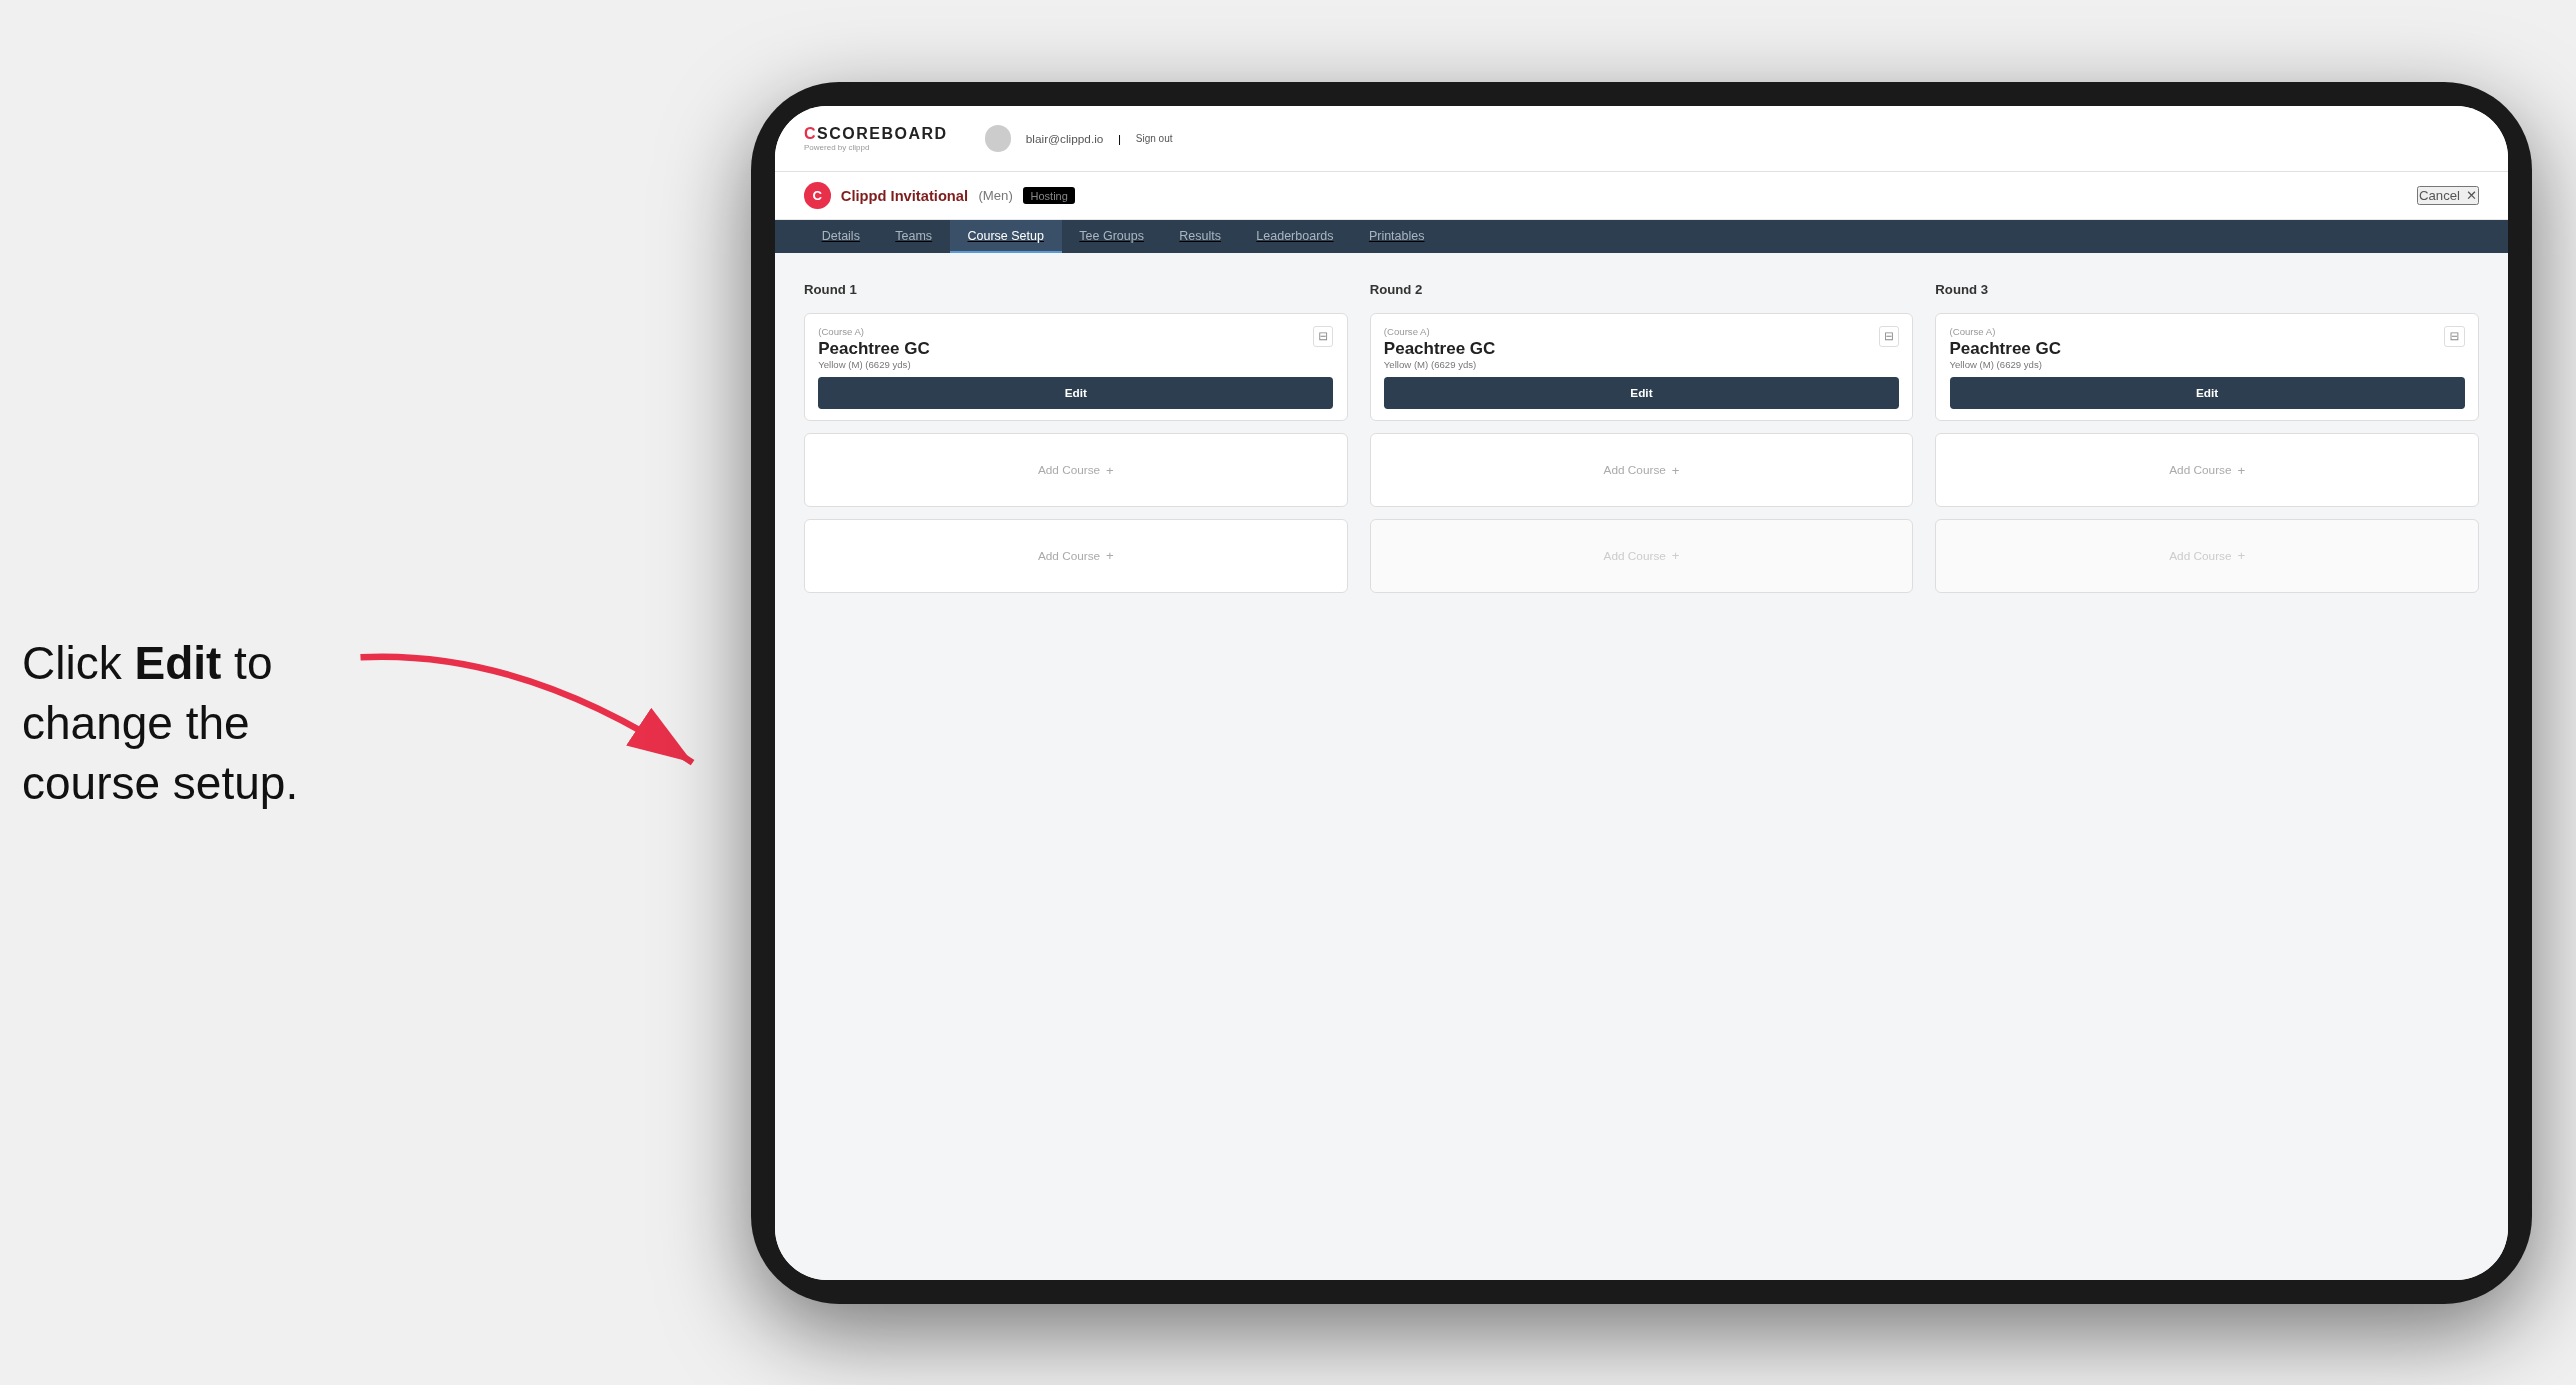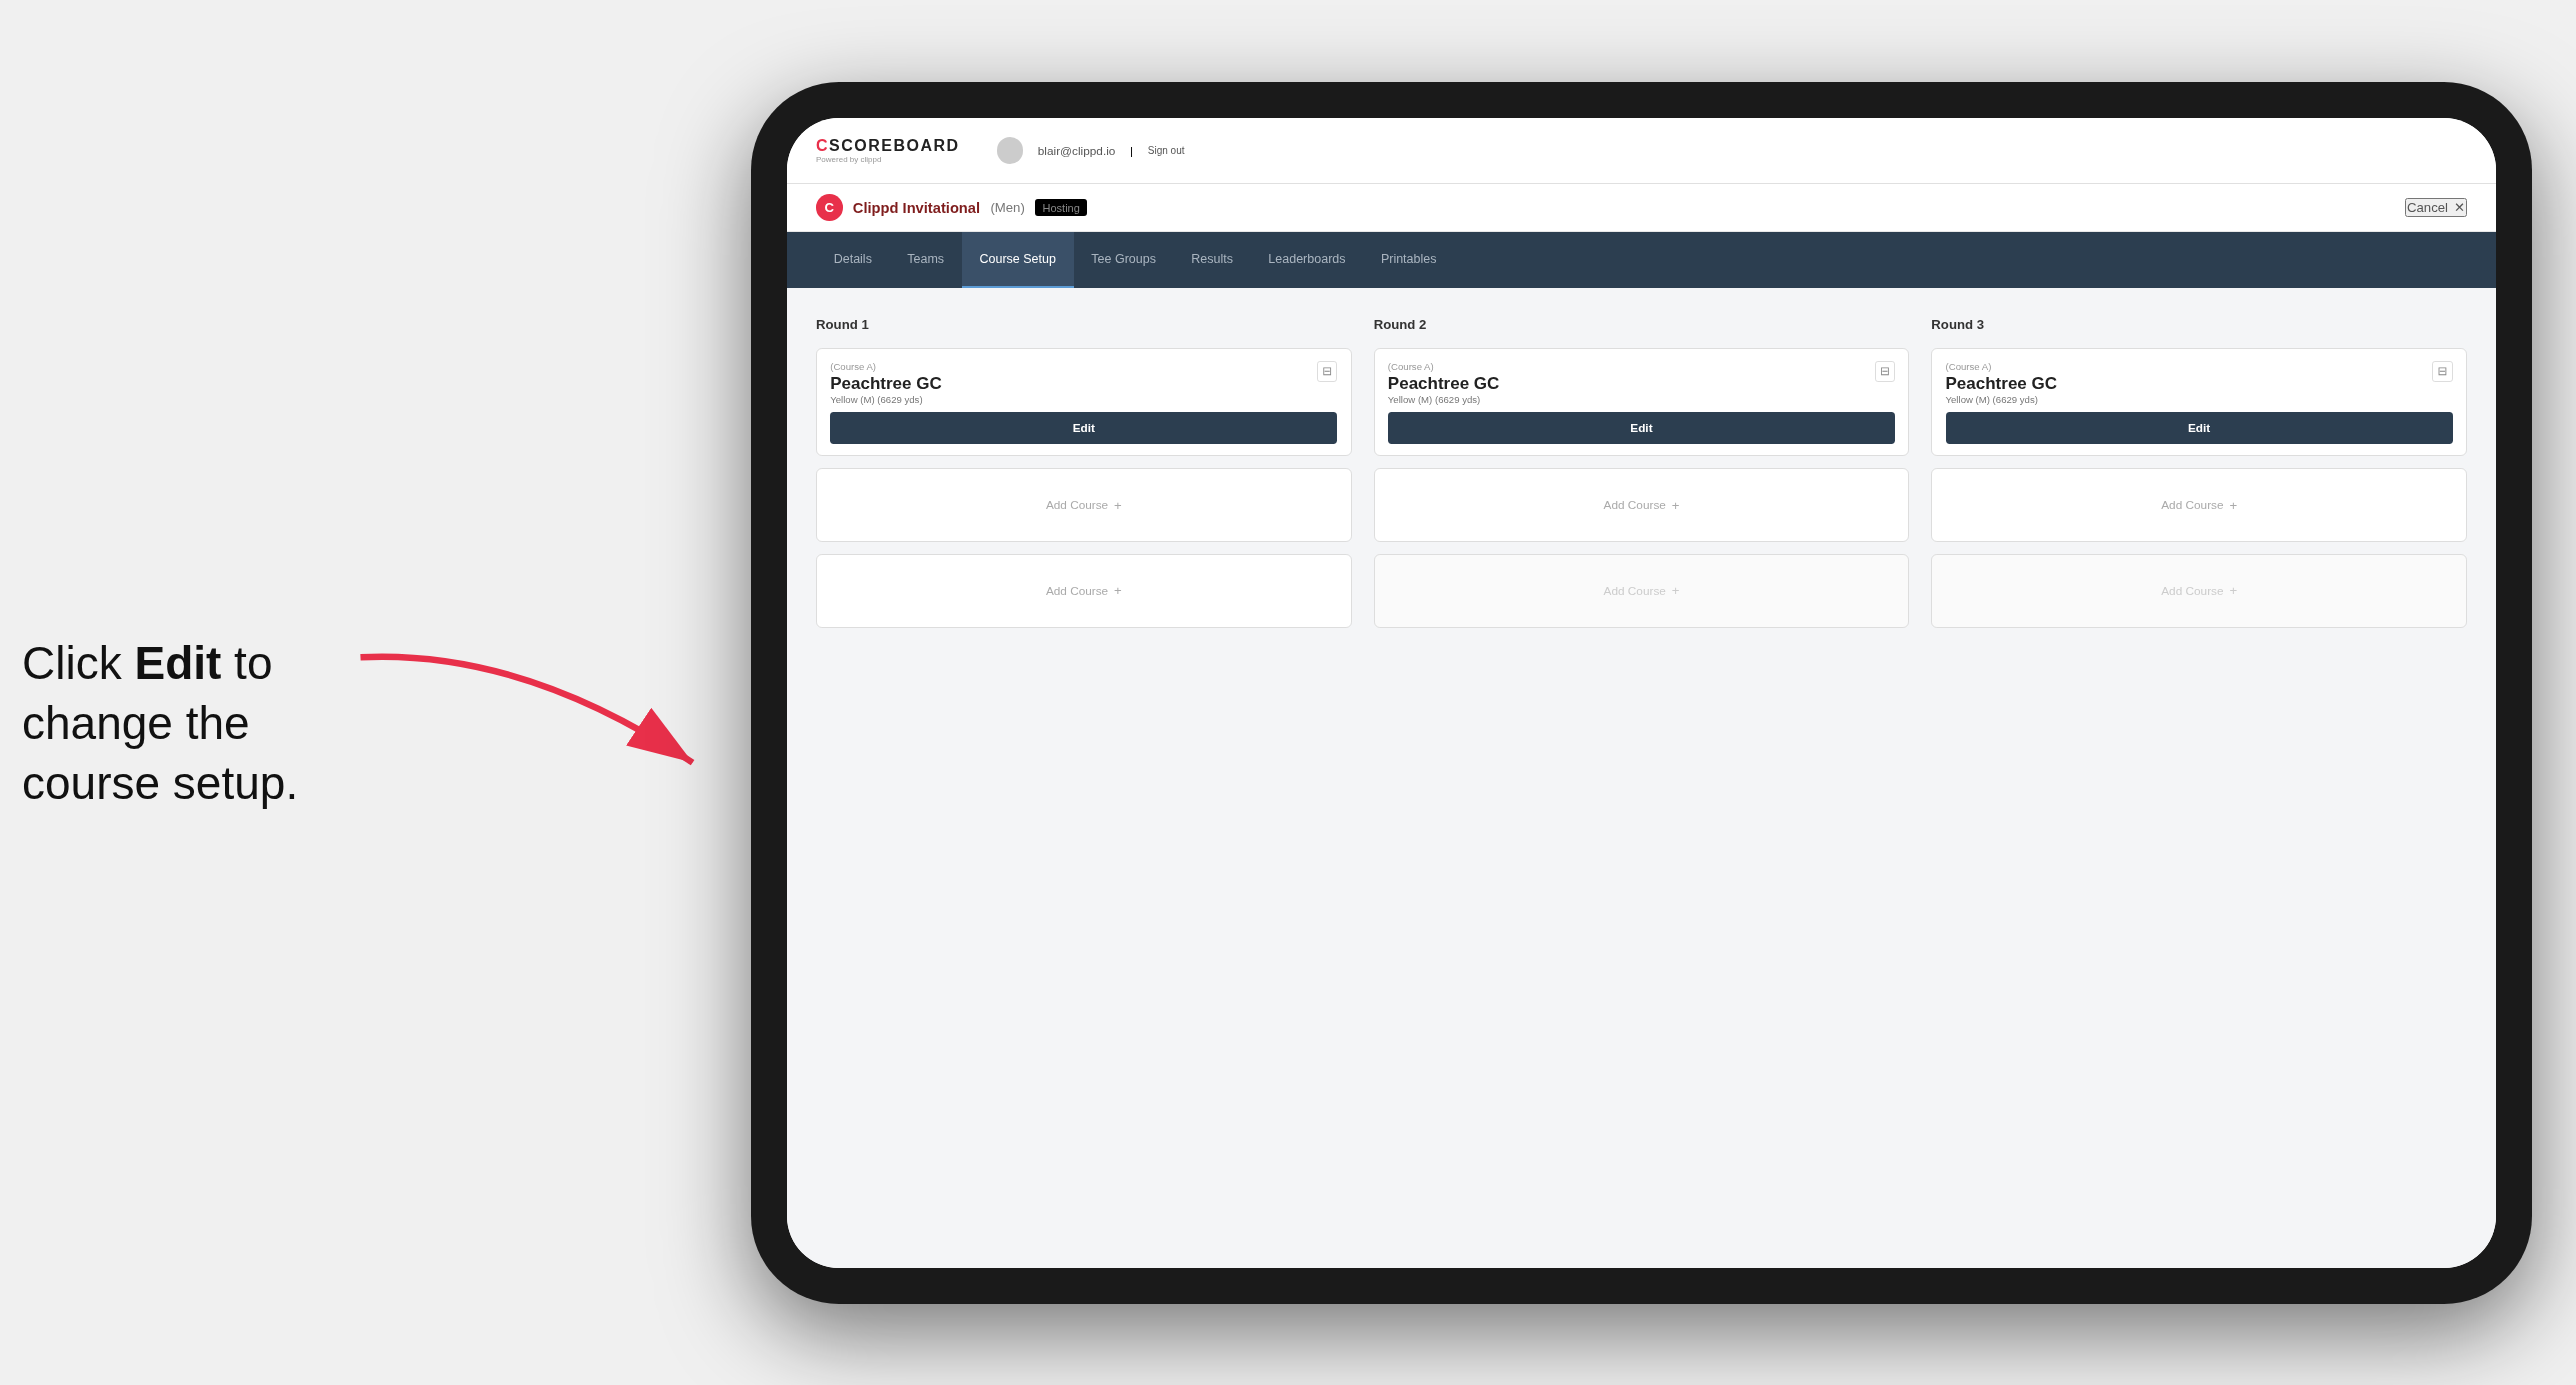--- a/index.html
+++ b/index.html
@@ -39,21 +39,21 @@
       height: 147px;
       pointer-events: none;
     }
 
     
     .tablet-frame {
       width: 1781px;
       height: 1222px;
       background: #1a1a1a;
       border-radius: 88px;
-      padding: 36px;
+      padding: 24px;
       position: absolute;
       right: 44px;
       top: 50%;
       transform: translateY(-50%);
       box-shadow: 0 29px 88px rgba(0,0,0,0.5);
     }
 
     .tablet-screen {
       width: 100%;
       height: 100%;
@@ -189,22 +189,23 @@
       gap: 5.9px;
       justify-content: center;
     }
 
     
     .tabs-bar {
       background: #2c3e50;
       display: flex;
       align-items: center;
       padding: 0 29px;
-      height: 56px;
+      height: 33px;
       flex-shrink: 0;
+      text-decoration: underline;
     }
 
     .tab {
       padding: 0 17.7px;
       height: 100%;
       display: flex;
       align-items: center;
       font-size: 12.5px;
       color: #aab5c0;
       cursor: pointer;

